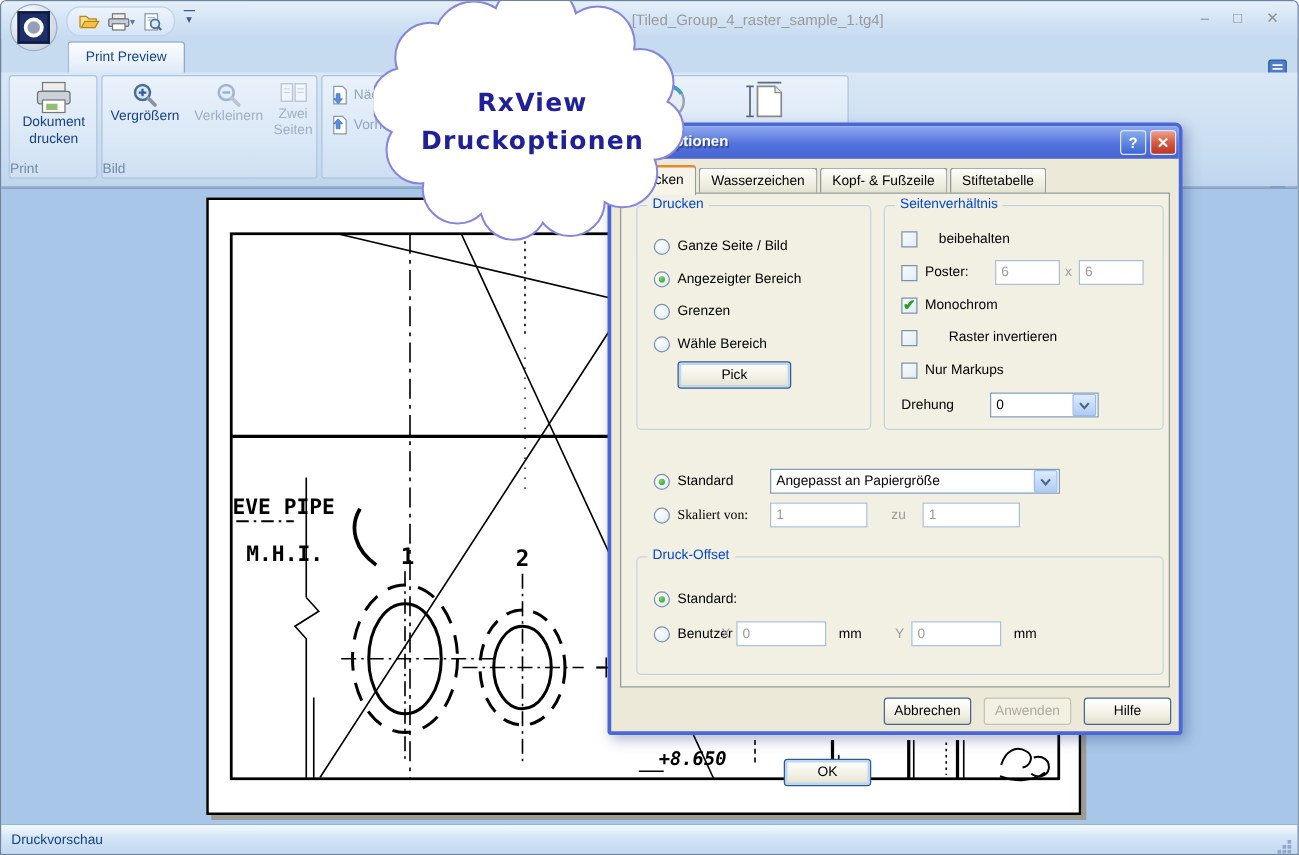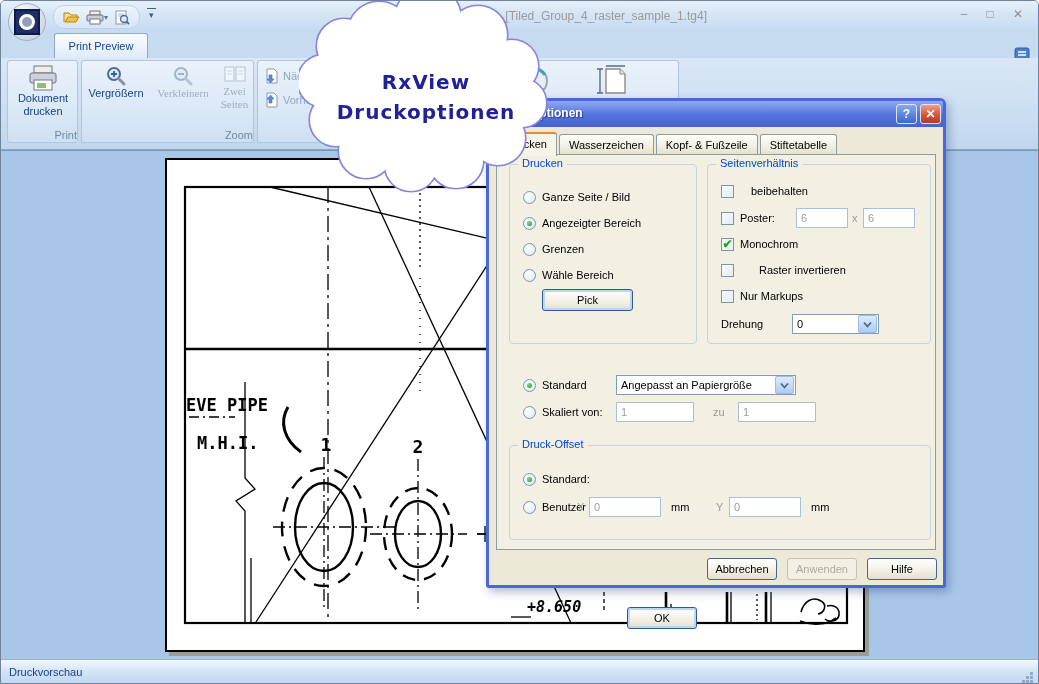--- a/index.html
+++ b/index.html
@@ -17,24 +17,24 @@
   .winctl{position:absolute;top:5px;width:22px;height:16px;text-align:center;font-size:12px;color:#8E8E8E;line-height:16px;cursor:default;}
   
   .tabrow{position:absolute;left:0;top:30px;width:100%;height:27px;}
   .ribtab{position:absolute;left:53px;top:2px;width:92px;height:25px;background:linear-gradient(#FBFDFE,#EAF2FB 60%,#DDEAF7);border:1px solid #91A7C5;border-bottom:none;border-radius:3px 3px 0 0;color:#15428B;font-size:11px;text-align:center;line-height:25px;}
   .tr-right{position:absolute;right:8px;top:16px;display:flex;align-items:center;gap:12px;flex-direction:column;}
   .stillbl{font-size:11px;color:#15428B;}
   .smcaret{font-size:8px;color:#5577A0;}
   
   .ribbon{position:absolute;left:0;top:57px;width:100%;height:92px;background:linear-gradient(#D9E7F6,#C9DDF1 70%,#C0D6EE);border-bottom:1px solid #8DA8C6;box-sizing:border-box;}
   .rgroup{position:absolute;top:2px;height:83px;border:1px solid #AFC6DE;border-radius:3px;background:linear-gradient(#EAF2FB,#DCE9F7 55%,#CFE0F2);box-sizing:border-box;}
-  .rglabel{position:absolute;left:0;bottom:1px;width:100%;text-align:right;font-size:11px;color:#7089A9;}
+  .rglabel{position:absolute;left:0;bottom:1px;width:100%;text-align:left;font-size:11px;color:#7089A9;}
   .bigbtn{position:absolute;top:4px;display:flex;flex-direction:column;align-items:center;font-size:11px;color:#15428B;cursor:default;}
   .bigbtn .lbl{line-height:13px;text-align:center;}
-  .graytxt{color:#9FAEC2 !important;font-family:Liberation Serif, serif;}
+  .graytxt{color:#9FAEC2 !important;}
   .grayicon{opacity:.45;}
   .smallbtn{position:absolute;display:flex;align-items:center;gap:4px;font-size:11px;color:#93A5BC;cursor:default;}
   
   .client{position:absolute;left:0;top:149px;width:1039px;height:509px;background:#A8C7E8;border-top:1px solid #8096AC;box-sizing:border-box;}
   .page{position:absolute;left:164px;top:7px;width:700px;height:494px;background:#fff;border:2px solid #000;box-sizing:border-box;box-shadow:4px 4px 0 #9C9C94;}
   
   .dialog{position:absolute;left:485px;top:97px;width:460px;height:490px;background:#ECE9D8;border:3px solid #4A67D6;border-radius:6px 6px 3px 3px;box-sizing:border-box;z-index:20;box-shadow:3px 4px 10px rgba(40,60,120,.35);font-size:11px;}
   .dtitle{position:absolute;left:0;top:0;width:454px;height:26px;background:linear-gradient(#8FA9EE,#5272DC 55%,#4663CE);border-radius:3px 3px 0 0;}
   .dtitle .txt{position:absolute;left:9px;top:5px;color:#fff;font-weight:bold;font-size:12px;text-shadow:1px 1px 1px #27418F;}
   .dbtn{position:absolute;top:3px;width:21px;height:20px;border:1px solid #DCE6F8;border-radius:3px;color:#fff;font-weight:bold;font-size:12px;text-align:center;line-height:19px;box-sizing:border-box;cursor:default;}
@@ -163,21 +163,21 @@
           <rect x="2" y="2" width="9" height="14" fill="#fff" stroke="#7A8AA0"></rect>
           <rect x="13" y="2" width="9" height="14" fill="#fff" stroke="#7A8AA0"></rect>
           <line x1="4" y1="6" x2="9" y2="6" stroke="#A8B8CC"></line>
           <line x1="15" y1="6" x2="20" y2="6" stroke="#A8B8CC"></line>
           <line x1="4" y1="9" x2="9" y2="9" stroke="#A8B8CC"></line>
           <line x1="15" y1="9" x2="20" y2="9" stroke="#A8B8CC"></line>
         </svg>
         <span class="lbl graytxt">Zwei</span>
         <span class="lbl graytxt">Seiten</span>
       </div>
-      <div class="rglabel">Zoom</div>
+      <div class="rglabel">Bild</div>
     </div>
 
     <div class="rgroup" style="left:256px;width:214px;">
       <div class="smallbtn" style="left:6px;top:7px;">
         <svg width="15" height="16" viewBox="0 0 15 16">
           <path d="M3,1 H10 L13,4 V15 H3 Z" fill="#fff" stroke="#8899AA"></path>
           <path d="M5,7 v4 h-2 l3.5,4 3.5,-4 h-2 v-4 Z" fill="#5B8DD6" stroke="#3B6FC4" stroke-width="0.6"></path>
         </svg>
         <span>Nächste</span>
       </div>
@@ -303,30 +303,30 @@
       <span class="ctext">0</span>
       <span class="carrow">
           <svg width="9" height="7" viewBox="0 0 9 7">
             <polyline points="1,1.5 4.5,5.5 8,1.5" fill="none" stroke="#4D6586" stroke-width="1.8"></polyline>
           </svg>
         </span>
     </div>
 
     <span class="radio sel" style="left:34px;top:278px;"></span>
     <span class="dlbl" style="left:53px;top:278px;">Standard</span>
-    <div class="combo" style="left:127px;top:274px;width:180px;">
+    <div class="combo" style="left:127px;top:274px;width:232px;">
       <span class="ctext">Angepasst an Papiergröße</span>
       <span class="carrow">
           <svg width="9" height="7" viewBox="0 0 9 7">
             <polyline points="1,1.5 4.5,5.5 8,1.5" fill="none" stroke="#4D6586" stroke-width="1.8"></polyline>
           </svg>
         </span>
     </div>
     <span class="radio" style="left:34px;top:305px;"></span>
-    <span class="dlbl" style="left:53px;top:305px;">Skaliert von:</span>
+    <span class="dlbl" style="left:53px;top:305px;font-family:Liberation Serif, serif;">Skaliert von:</span>
     <input class="field" style="left: 127px; top: 301px; width: 78px;" readonly="" value="1">
     <span class="dlbl dim" style="left:224px;top:305px;text-align:center;">zu</span>
     <input class="field" style="left: 249px; top: 301px; width: 78px;" readonly="" value="1">
 
     <div class="grp" style="left:20px;top:344px;width:420px;height:93px;">
       <span class="cap">Druck-Offset</span>
     </div>
     <span class="radio sel" style="left:34px;top:372px;"></span>
     <span class="dlbl" style="left:53px;top:372px;">Standard:</span>
     <span class="radio" style="left:34px;top:400px;"></span>

